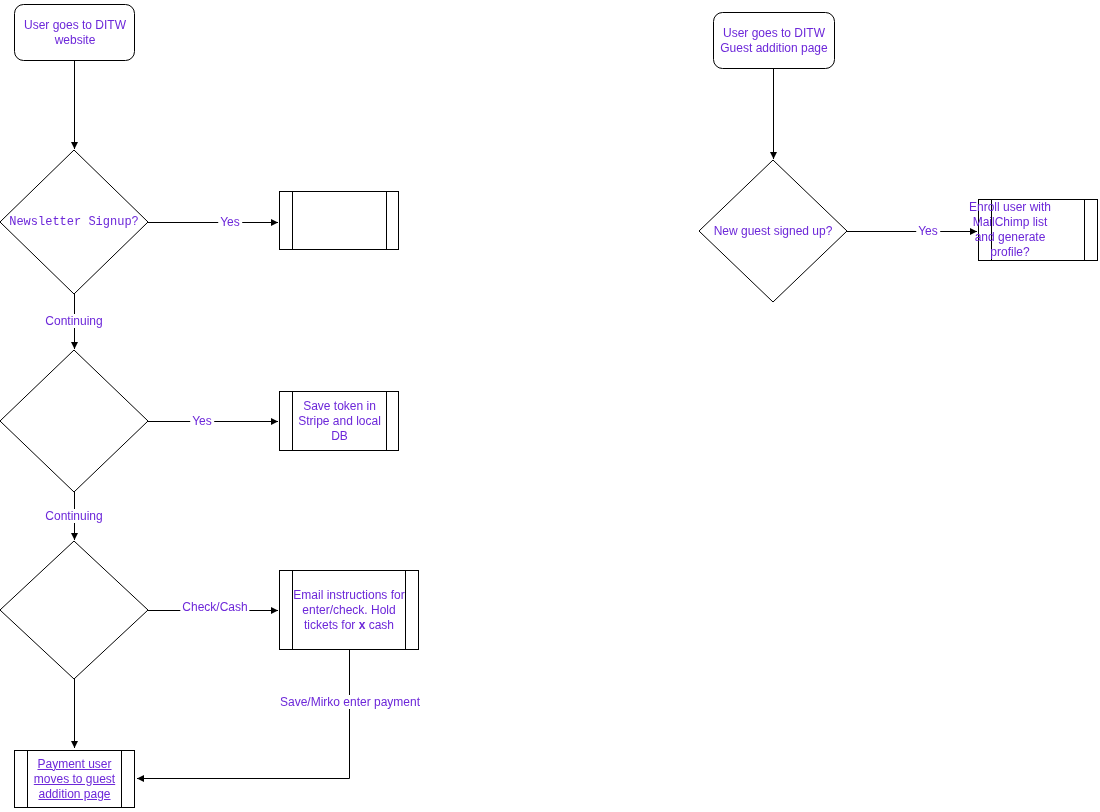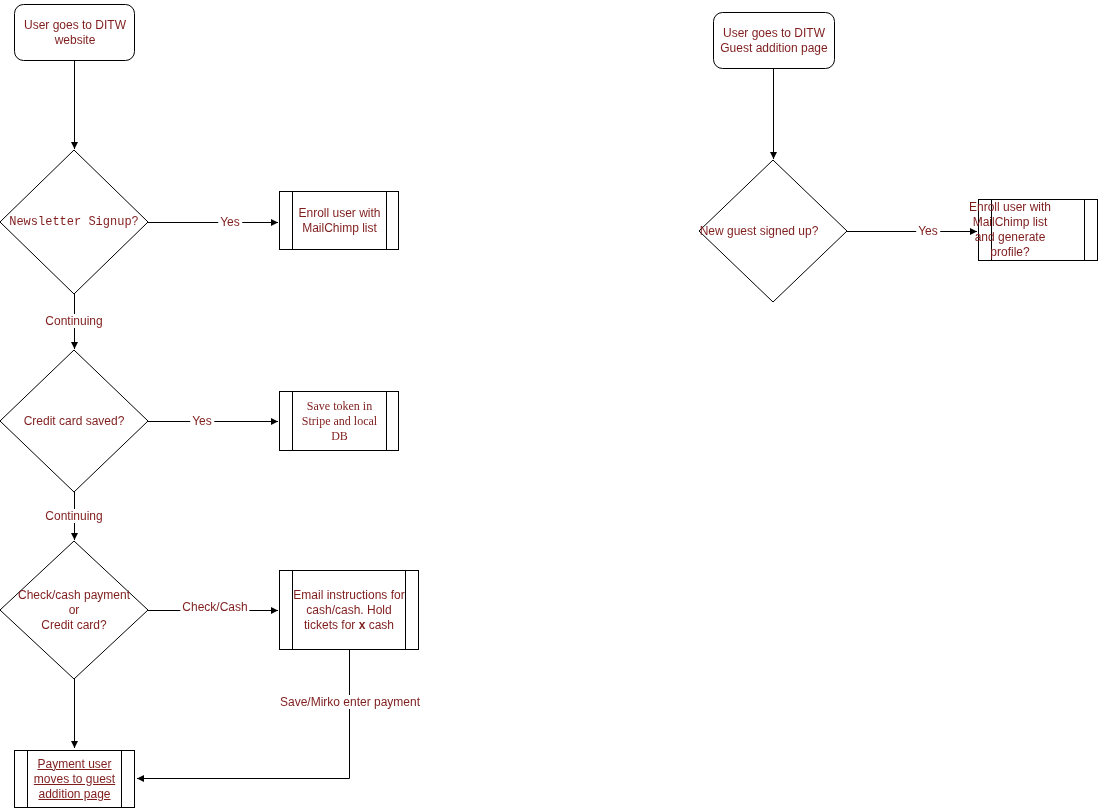--- a/index.html
+++ b/index.html
@@ -3,21 +3,21 @@
 <meta charset="utf-8">
 <style>
   html, body { margin: 0; padding: 0; background: #ffffff; }
   .canvas {
     position: relative;
     width: 1100px;
     height: 812px;
     background: #ffffff;
     font-family: "Liberation Sans", sans-serif;
     font-size: 12px;
-    color: #7f1d1d;
+    color: #6d28d9;
     overflow: hidden;
   }
   .canvas svg.wires {
     position: absolute;
     left: 0; top: 0;
     width: 1100px; height: 812px;
   }
   .node-lbl {
     position: absolute;
     display: flex;
@@ -105,47 +105,42 @@
       <path d="M991.5,199.5 V260.5 M1084.5,199.5 V260.5" stroke="#000000" fill="none"></path>
     </g>
   </svg>
 
   <div class="node-lbl" style="left:16px; top:5px; width:118px; height:55px;">User goes to DITW website</div>
 
   <div class="node-lbl" style="left:0px; top:151px; width:148px; height:142px;font-family:Liberation Mono, monospace;">Newsletter Signup?</div>
 
   <div class="edge-lbl" style="left:230px; top:222px;">Yes</div>
 
-  <div class="node-lbl" style="left:293px; top:192px; width:93px; height:57px;">Enroll user with MailChimp list</div>
 
   <div class="edge-lbl" style="left:74px; top:321px;">Continuing</div>
 
-  <div class="node-lbl" style="left:0px; top:351px; width:148px; height:140px;">Credit card saved?</div>
 
   <div class="edge-lbl" style="left:202px; top:421px;">Yes</div>
 
-  <div class="node-lbl" style="left:293px; top:392px; width:93px; height:58px;font-family:Liberation Serif, serif;">Save token in Stripe and local DB</div>
+  <div class="node-lbl" style="left:293px; top:392px; width:93px; height:58px;">Save token in Stripe and local DB</div>
 
   <div class="edge-lbl" style="left:74px; top:516px;">Continuing</div>
 
-  <div class="node-lbl prelines" style="left:0px; top:542px; width:148px; height:136px;">Check/cash payment
-or
-Credit card?</div>
 
   <div class="edge-lbl" style="left:215px; top:607px;">Check/Cash</div>
 
   <div class="node-lbl" style="left:293px; top:571px; width:112px; height:78px;">
-    <span><span>Email instructions for cash/cash. Hold tickets for </span><b>x</b><span> cash</span></span>
+    <span><span>Email instructions for enter/check. Hold tickets for </span><b>x</b><span> cash</span></span>
   </div>
 
   <div class="edge-lbl" style="left:350px; top:702px;">Save/Mirko enter payment</div>
 
   <div class="node-lbl" style="left:28px; top:751px; width:93px; height:56px;text-decoration:underline;">Payment user moves to guest addition page</div>
 
   <div class="node-lbl" style="left:714px; top:13px; width:120px; height:55px;">User goes to DITW Guest addition page</div>
 
-  <div class="node-lbl" style="left:685px; top:161px; width:148px; height:140px;">New guest signed up?</div>
+  <div class="node-lbl" style="left:699px; top:161px; width:148px; height:140px;">New guest signed up?</div>
 
   <div class="edge-lbl" style="left:928px; top:231px;">Yes</div>
 
   <div class="node-lbl" style="left:964px; top:200px; width:92px; height:60px;">Enroll user with MailChimp list and generate profile?</div>
 
 </div>
 
 </body></html>

